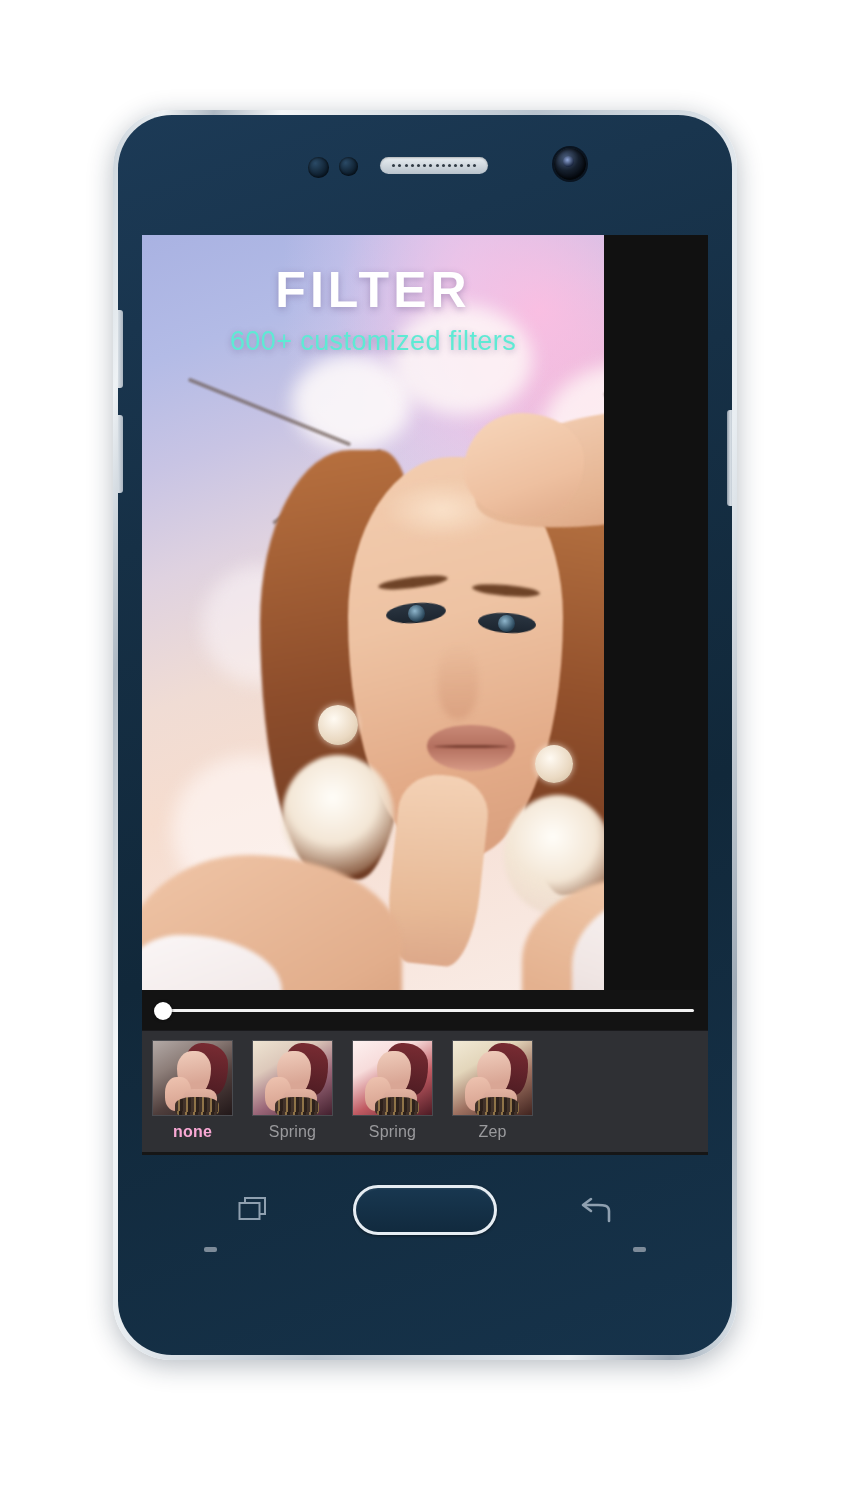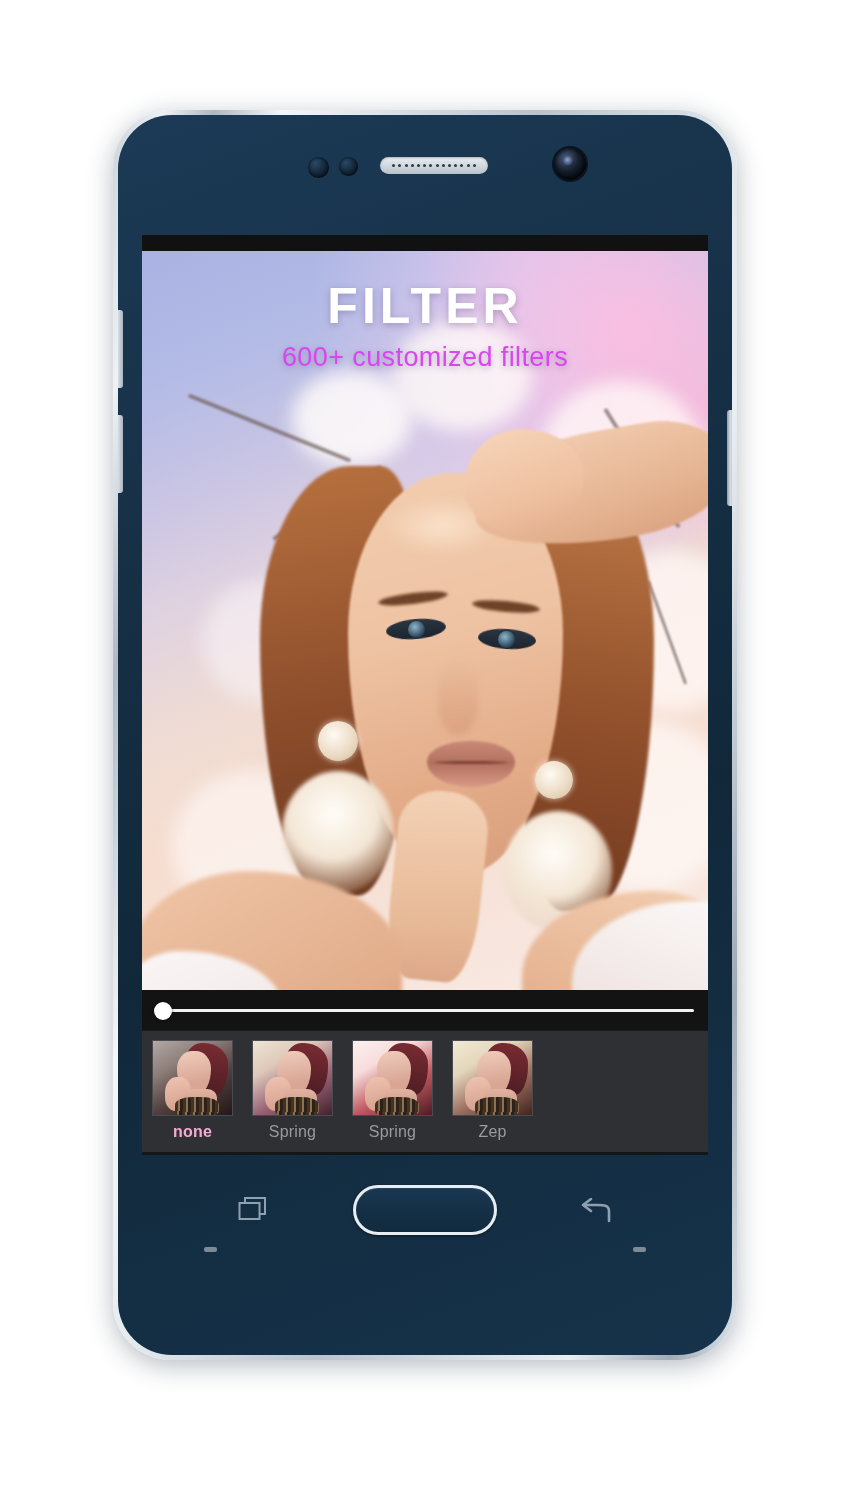--- a/index.html
+++ b/index.html
@@ -69,21 +69,21 @@
   
   .screen {
     position:absolute;
     left:24px; top:120px;
     width:566px; height:920px;
     background:#111;
     overflow:hidden;
   }
 
   
-  .photo { position:absolute; left:0; top:16px; width:566px; height:755px; overflow:hidden; }
+  .photo { position:absolute; left:0; top:0; width:462px; height:755px; overflow:hidden; }
   .photo-bg {
     position:absolute; inset:0;
     background:
       radial-gradient(circle at 86% 10%, rgba(255,190,225,.85) 0%, rgba(255,190,225,0) 26%),
       radial-gradient(circle at 97% 22%, rgba(245,165,205,.55) 0%, rgba(245,165,205,0) 18%),
       radial-gradient(ellipse at 70% 8%, #ddc9ef 0%, rgba(221,201,239,0) 40%),
       linear-gradient(160deg,#a9b2e2 0%,#b3bbe6 14%,#c8c4e4 26%,#dfd2e0 38%,#f0dcd4 52%,#f6ddcf 64%,#f7e2d8 78%,#f9ece6 100%);
   }
   
   .blossom { position:absolute; border-radius:50%; filter:blur(9px); }
@@ -192,21 +192,21 @@
     position:absolute; left:0; top:30px; width:100%;
     text-align:center; pointer-events:none;
   }
   .title {
     font-size:50px; font-weight:bold; color:#fff;
     letter-spacing:4px; line-height:1;
     text-shadow:0 2px 7px rgba(110,90,140,.45);
   }
   .subtitle {
     margin-top:11px;
-    font-size:27px; color:#d946ef; font-weight:400;
+    font-size:27px; color:#5eead4; font-weight:400;
     letter-spacing:.4px;
     text-shadow:0 2px 6px rgba(110,90,140,.45);
   }
 
   
   .slider-bar {
     position:absolute; left:0; top:755px; width:566px; height:40px;
     background:#131313;
     display:flex; align-items:center;
   }

